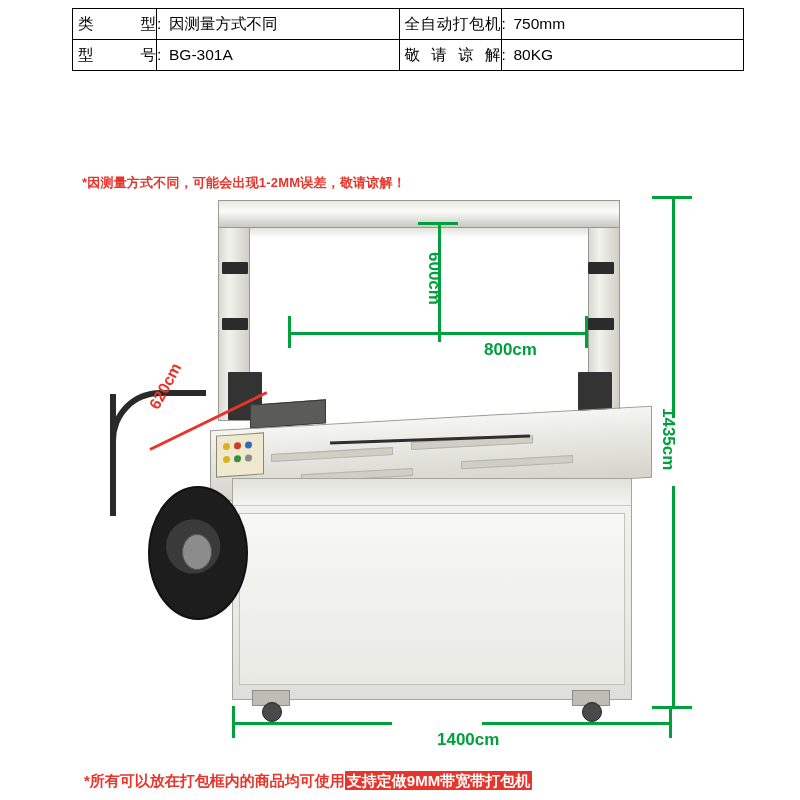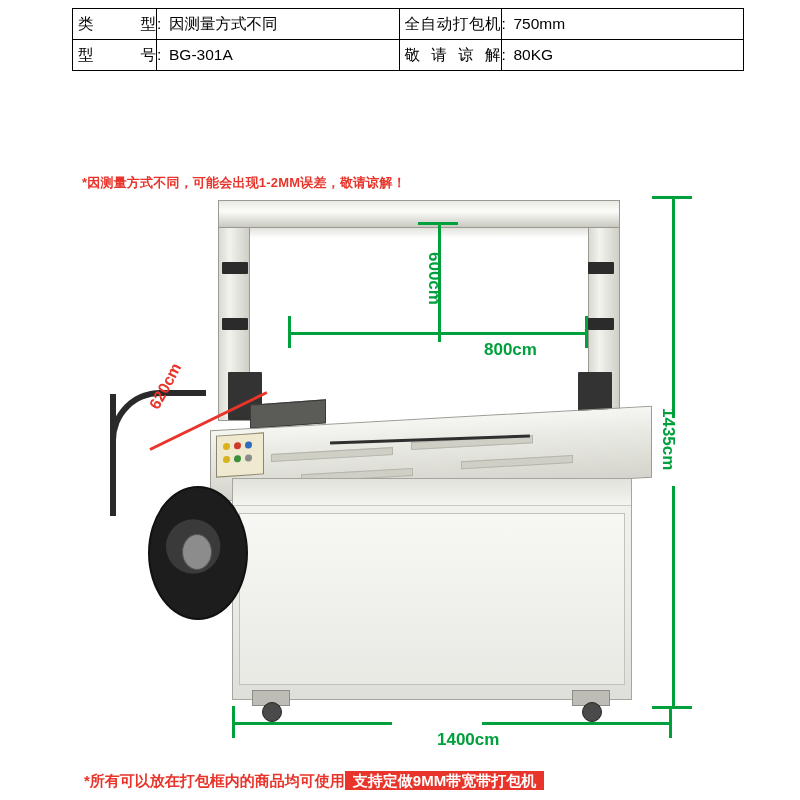--- a/index.html
+++ b/index.html
@@ -73,21 +73,21 @@
     left: 84px;
     top: 772px;
     font-size: 15px;
     color: #e8342a;
     font-weight: bold;
     white-space: nowrap;
   }
   .notice-bottom .hl {
     background: #e8342a;
     color: #fff;
-    padding: 1px 8px;
+    padding: 1px 2px;
   }
 
   
   .photo {
     position: absolute;
     left: 0;
     top: 190px;
     width: 800px;
     height: 580px;
   }

